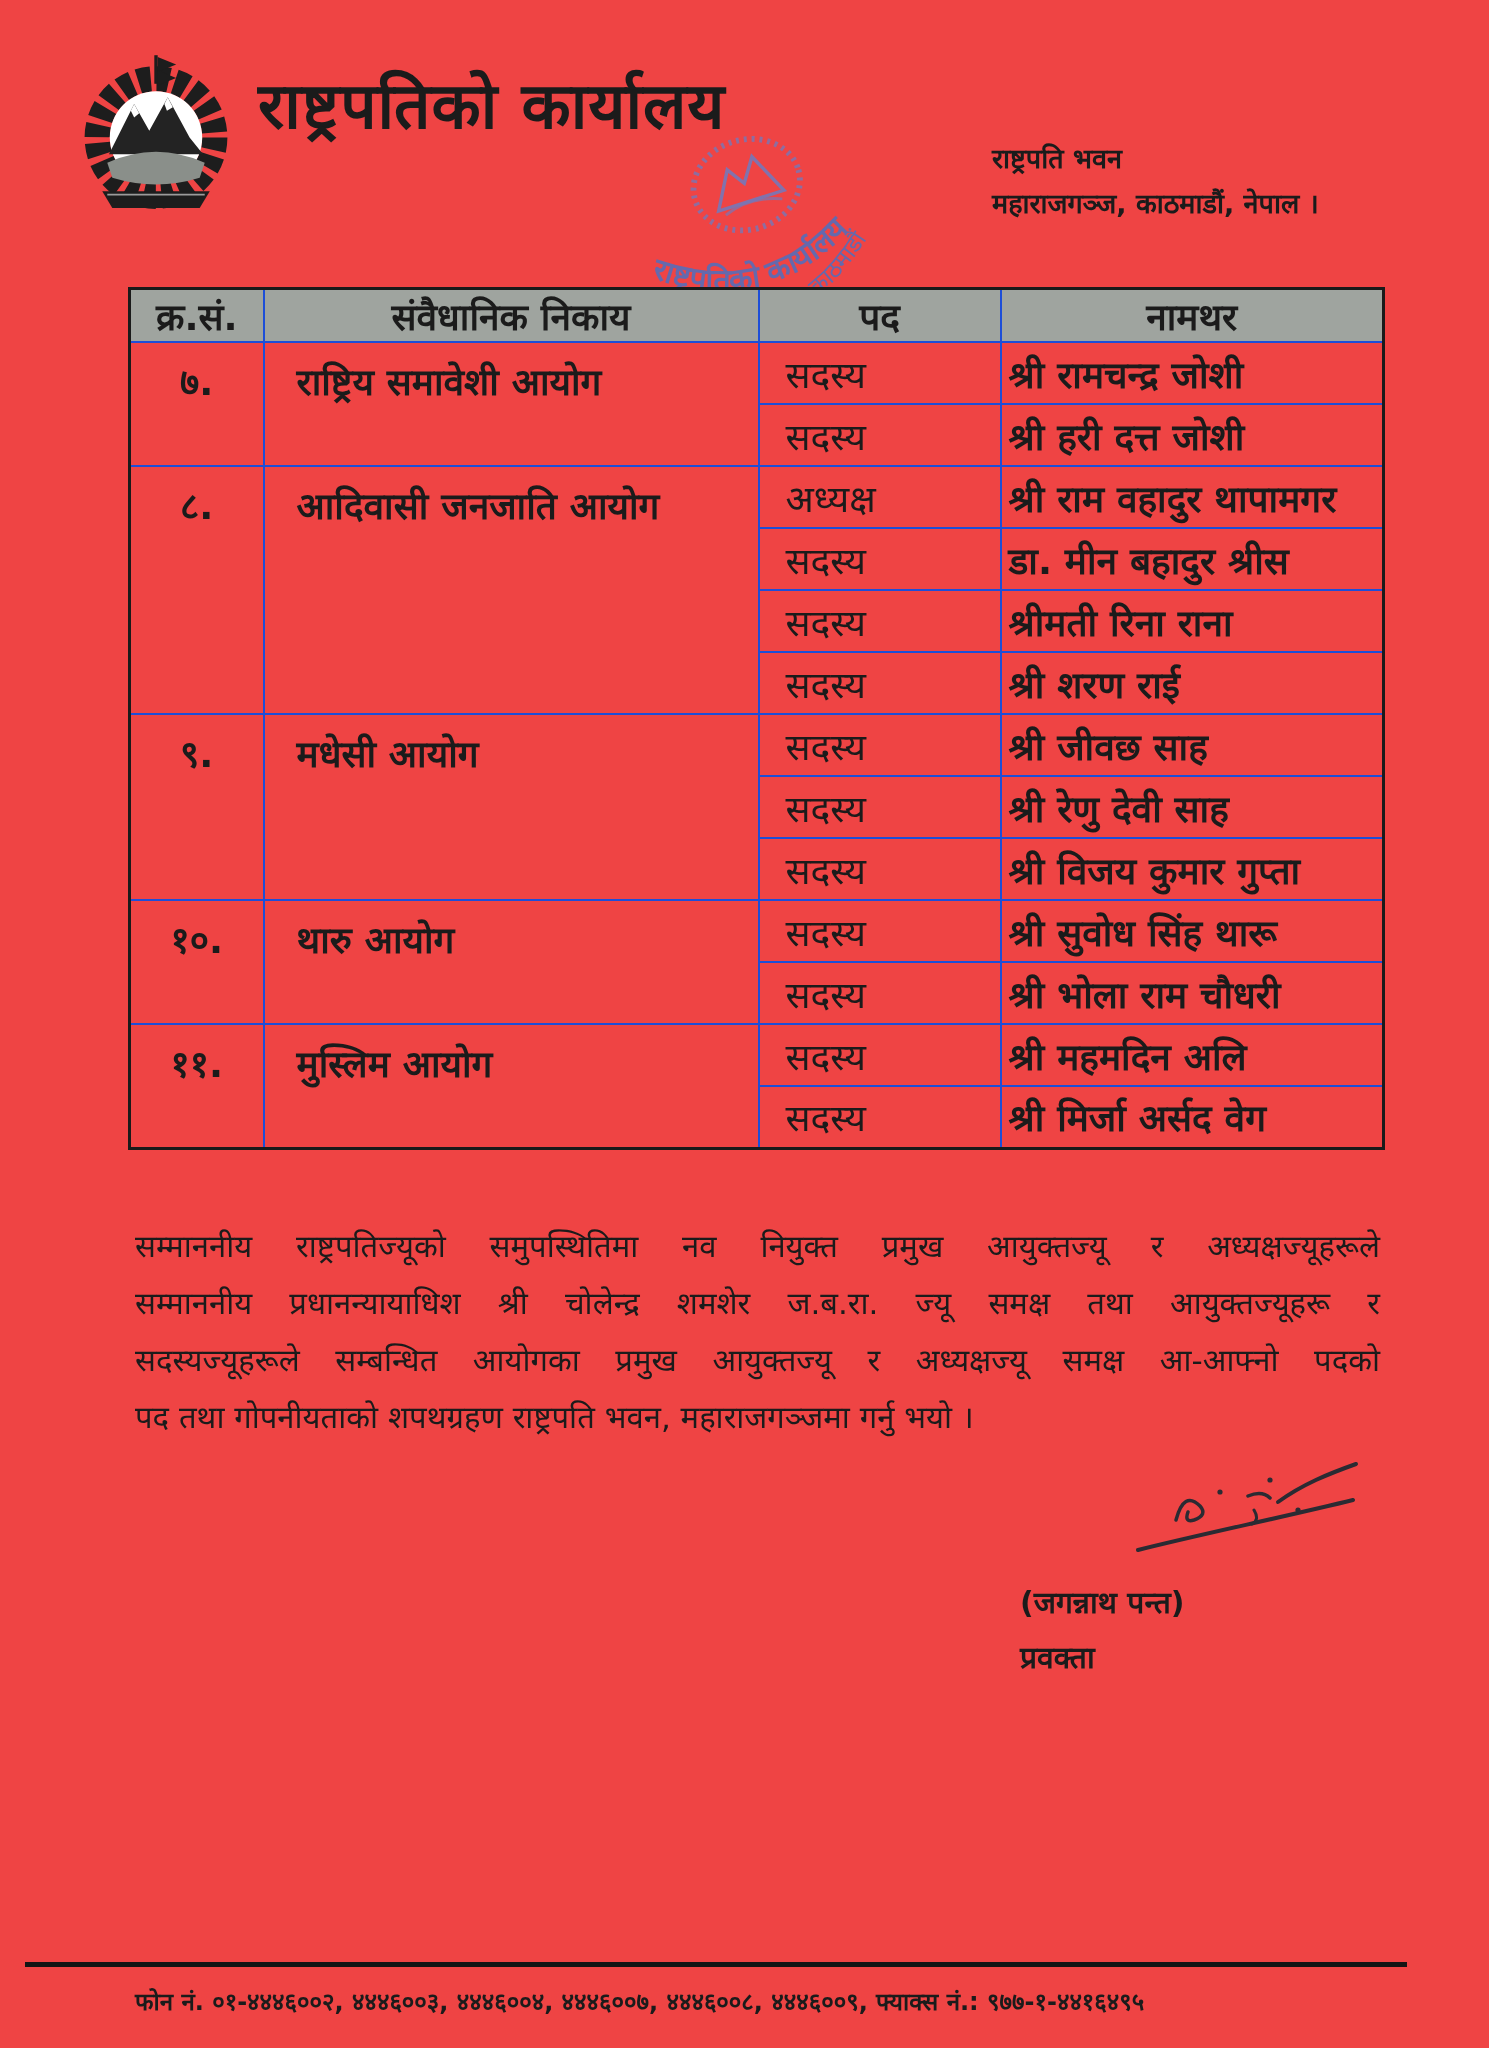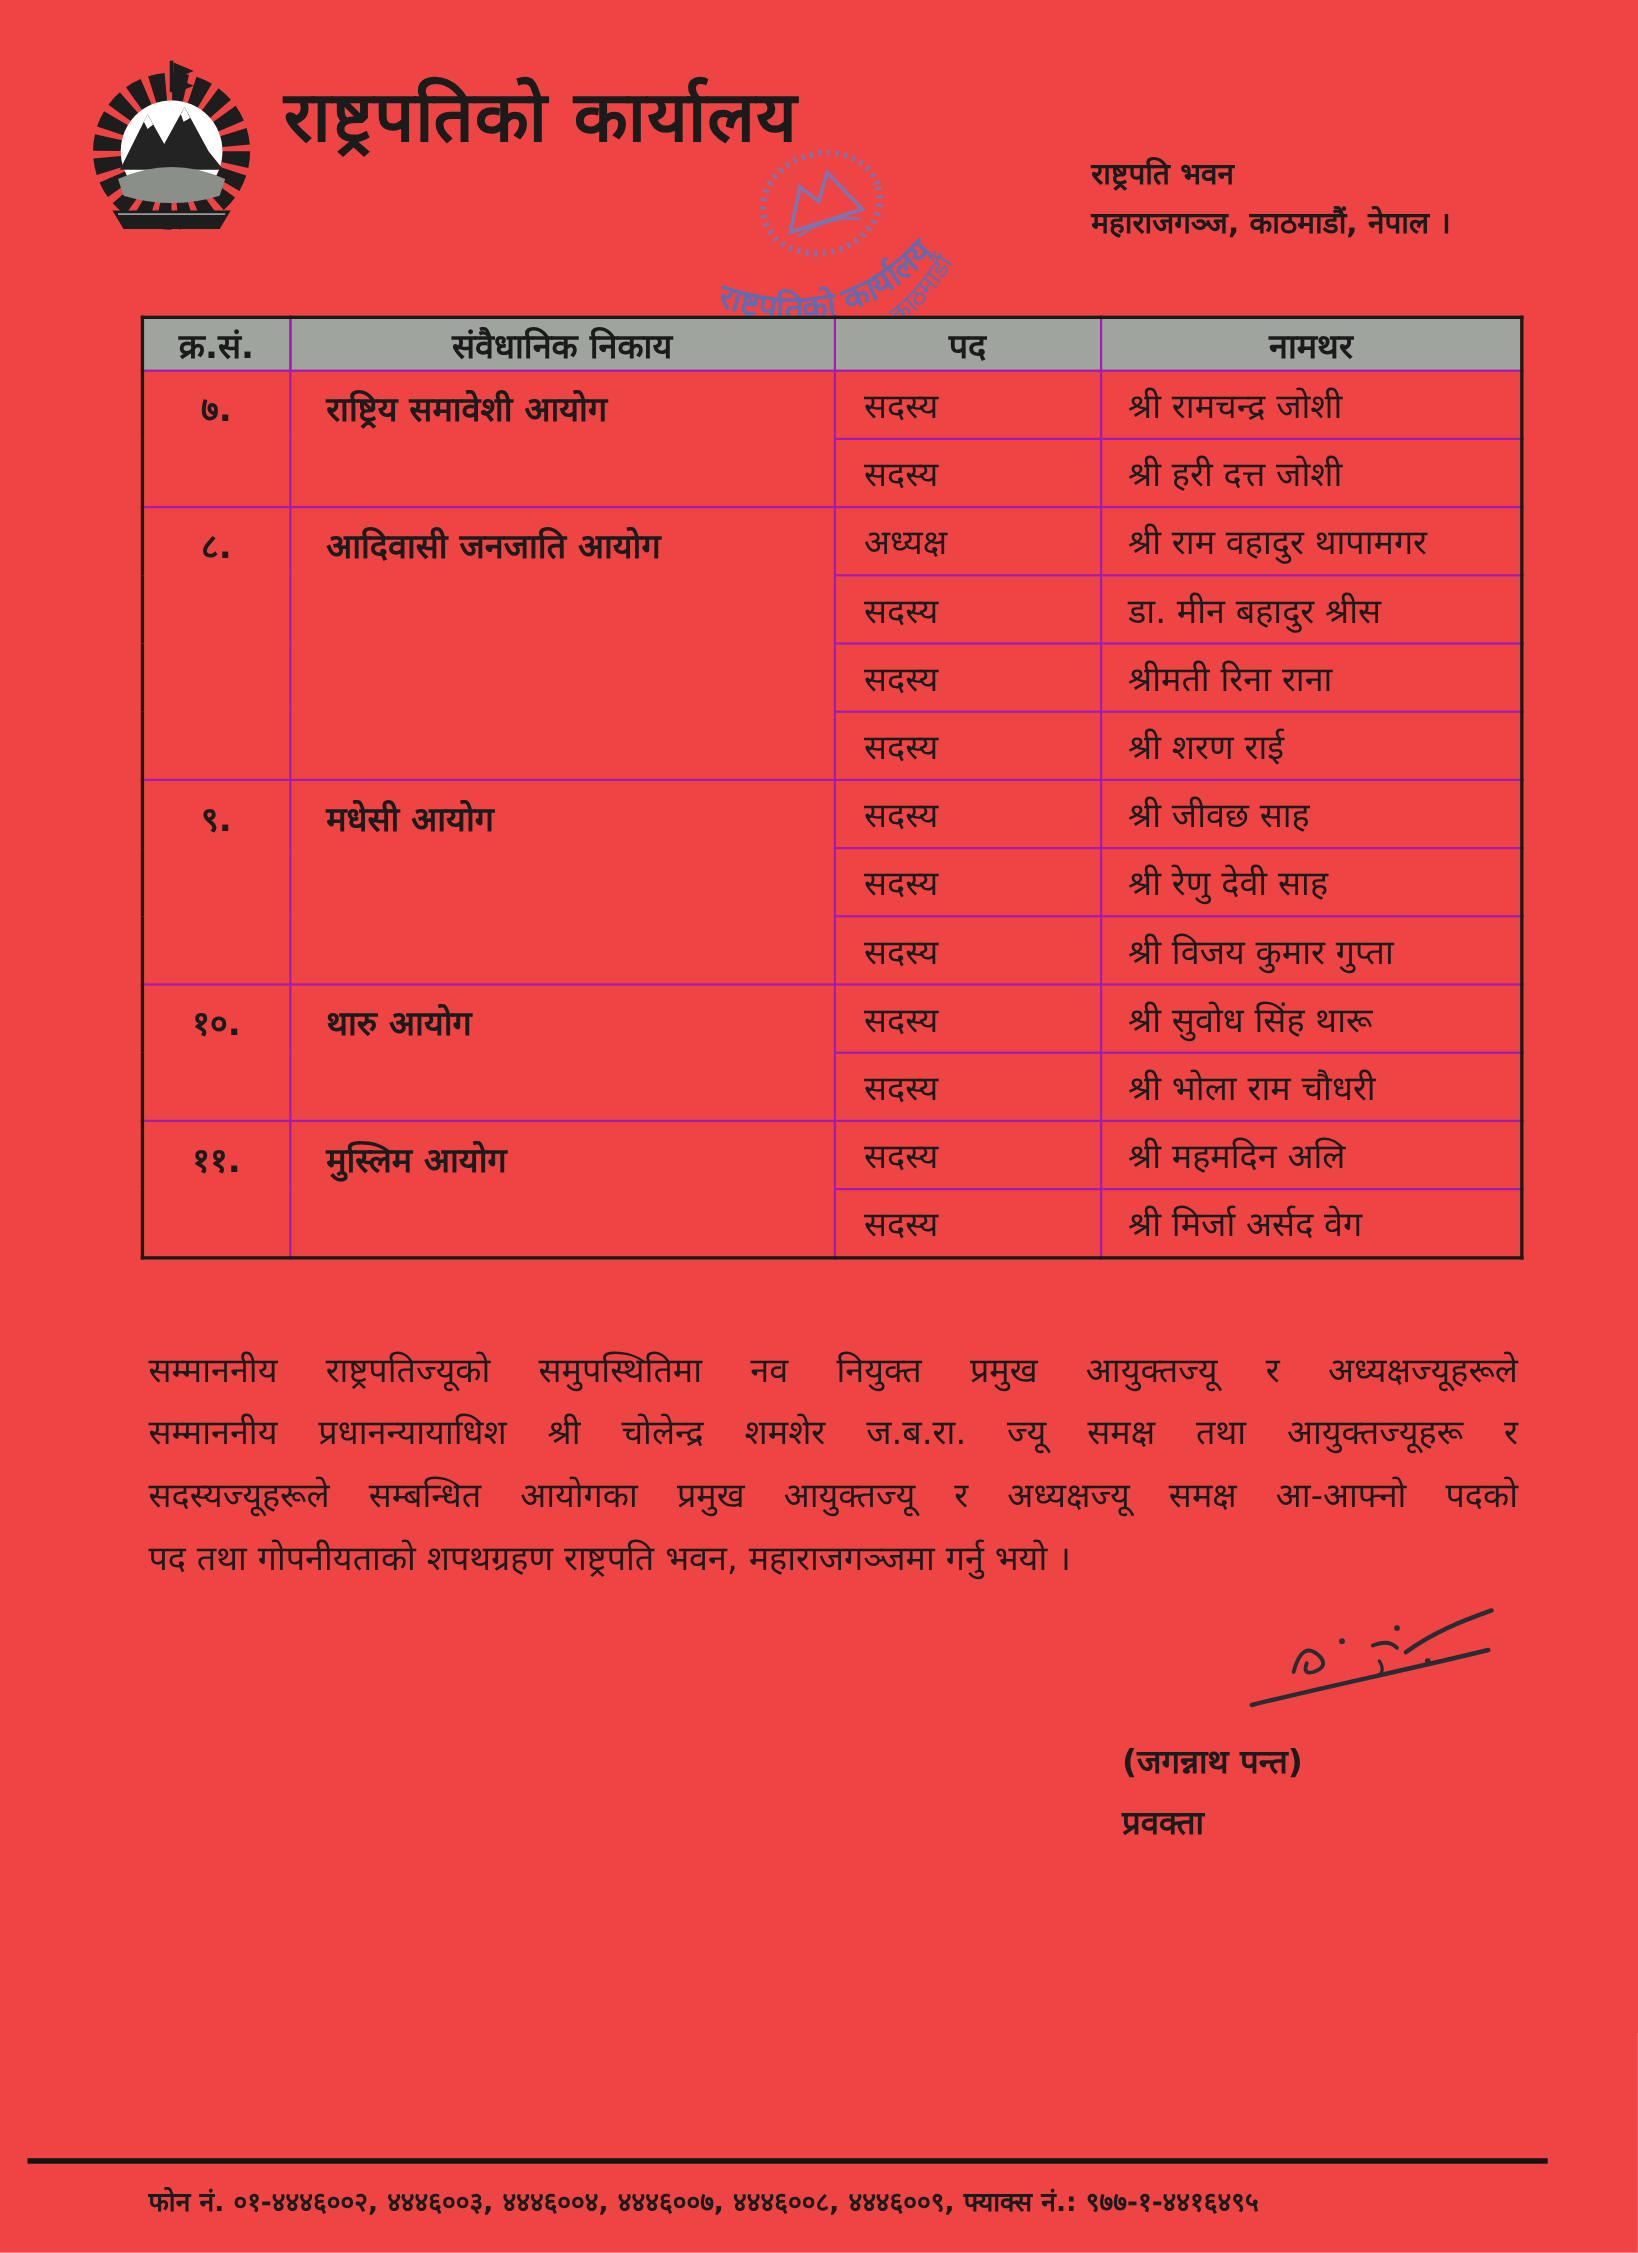--- a/index.html
+++ b/index.html
@@ -17,31 +17,31 @@
   .stamp{position:absolute; left:606px; top:122px; width:310px; height:225px; transform:rotate(-6deg); opacity:.92;}
   .addr{position:absolute; left:992px; top:136px; font-size:27px; line-height:45px; font-weight:600;}
   
   .tbl-wrap{position:absolute; left:128px; top:287px;}
   table.commissions{border-collapse:collapse; table-layout:fixed; width:1254px;}
   table.commissions col:nth-child(1){width:134px;}
   table.commissions col:nth-child(2){width:495px;}
   table.commissions col:nth-child(3){width:242px;}
   table.commissions col:nth-child(4){width:383px;}
   table.commissions th, table.commissions td{
-    border:2px solid #a21caf; font-size:31px; overflow:hidden; white-space:nowrap;
+    border:2px solid #1d4ed8; font-size:37px; overflow:hidden; white-space:nowrap;
   }
   table.commissions{border:3px solid #1a1a1a;}
   table.commissions thead th{
     height:46px; background:#9fa49f; font-weight:700; text-align:center; padding:0 4px;
   }
   table.commissions tbody tr{height:62px;}
   td.c-sn{vertical-align:top; text-align:center; padding-top:12px; font-weight:600;}
   td.c-body{vertical-align:top; padding:12px 8px 0 32px; font-weight:700;}
   td.c-pos{padding-left:26px; font-weight:500;}
-  td.c-name{padding-left:24px; font-weight:400;}
+  td.c-name{padding-left:7px; font-weight:700;}
   
   .oath{position:absolute; left:135px; top:1218px; width:1245px; font-size:31px; line-height:57px; font-weight:500;}
   .oath .jline{text-align:justify; text-align-last:justify;}
   .oath .jline.last{text-align-last:left;}
   
   .sig-scribble{position:absolute; left:1128px; top:1450px; width:235px; height:120px;}
   .sig-block{position:absolute; left:1020px; top:1575px; width:340px; text-align:left; font-size:30px; font-weight:600; line-height:55px;}
   
   .foot-rule{position:absolute; left:25px; top:1962px; width:1382px; height:5px; background:#141414;}
   .foot-text{position:absolute; left:135px; top:1984px; font-size:24px; font-weight:600; white-space:nowrap;}

